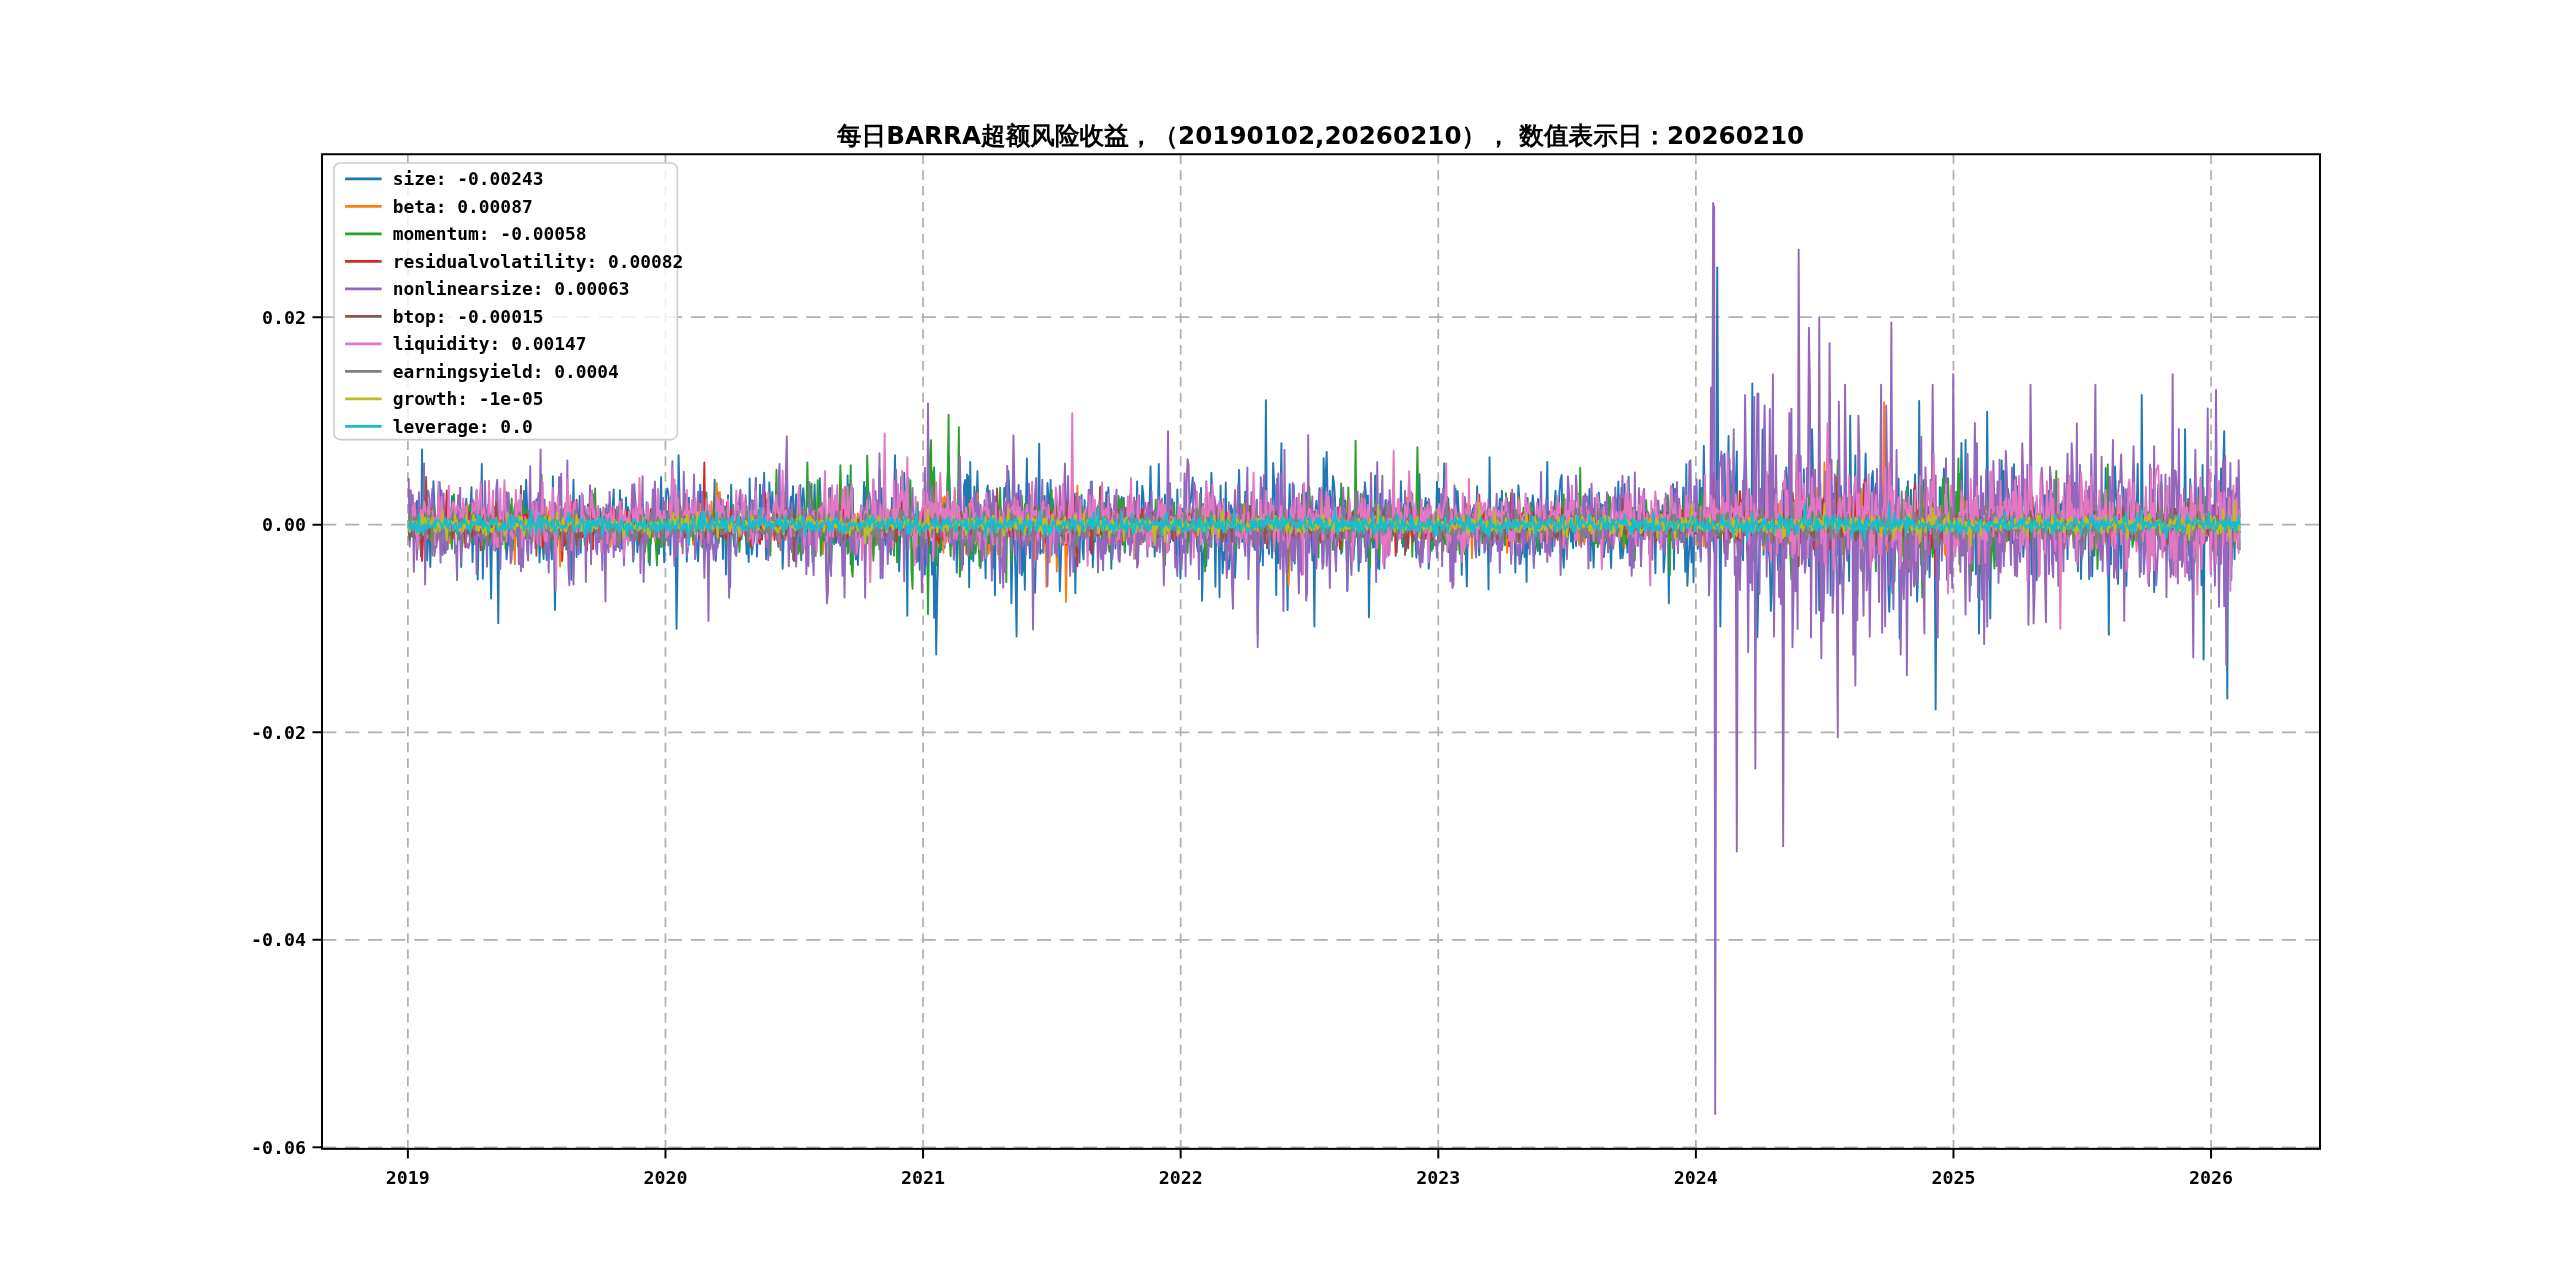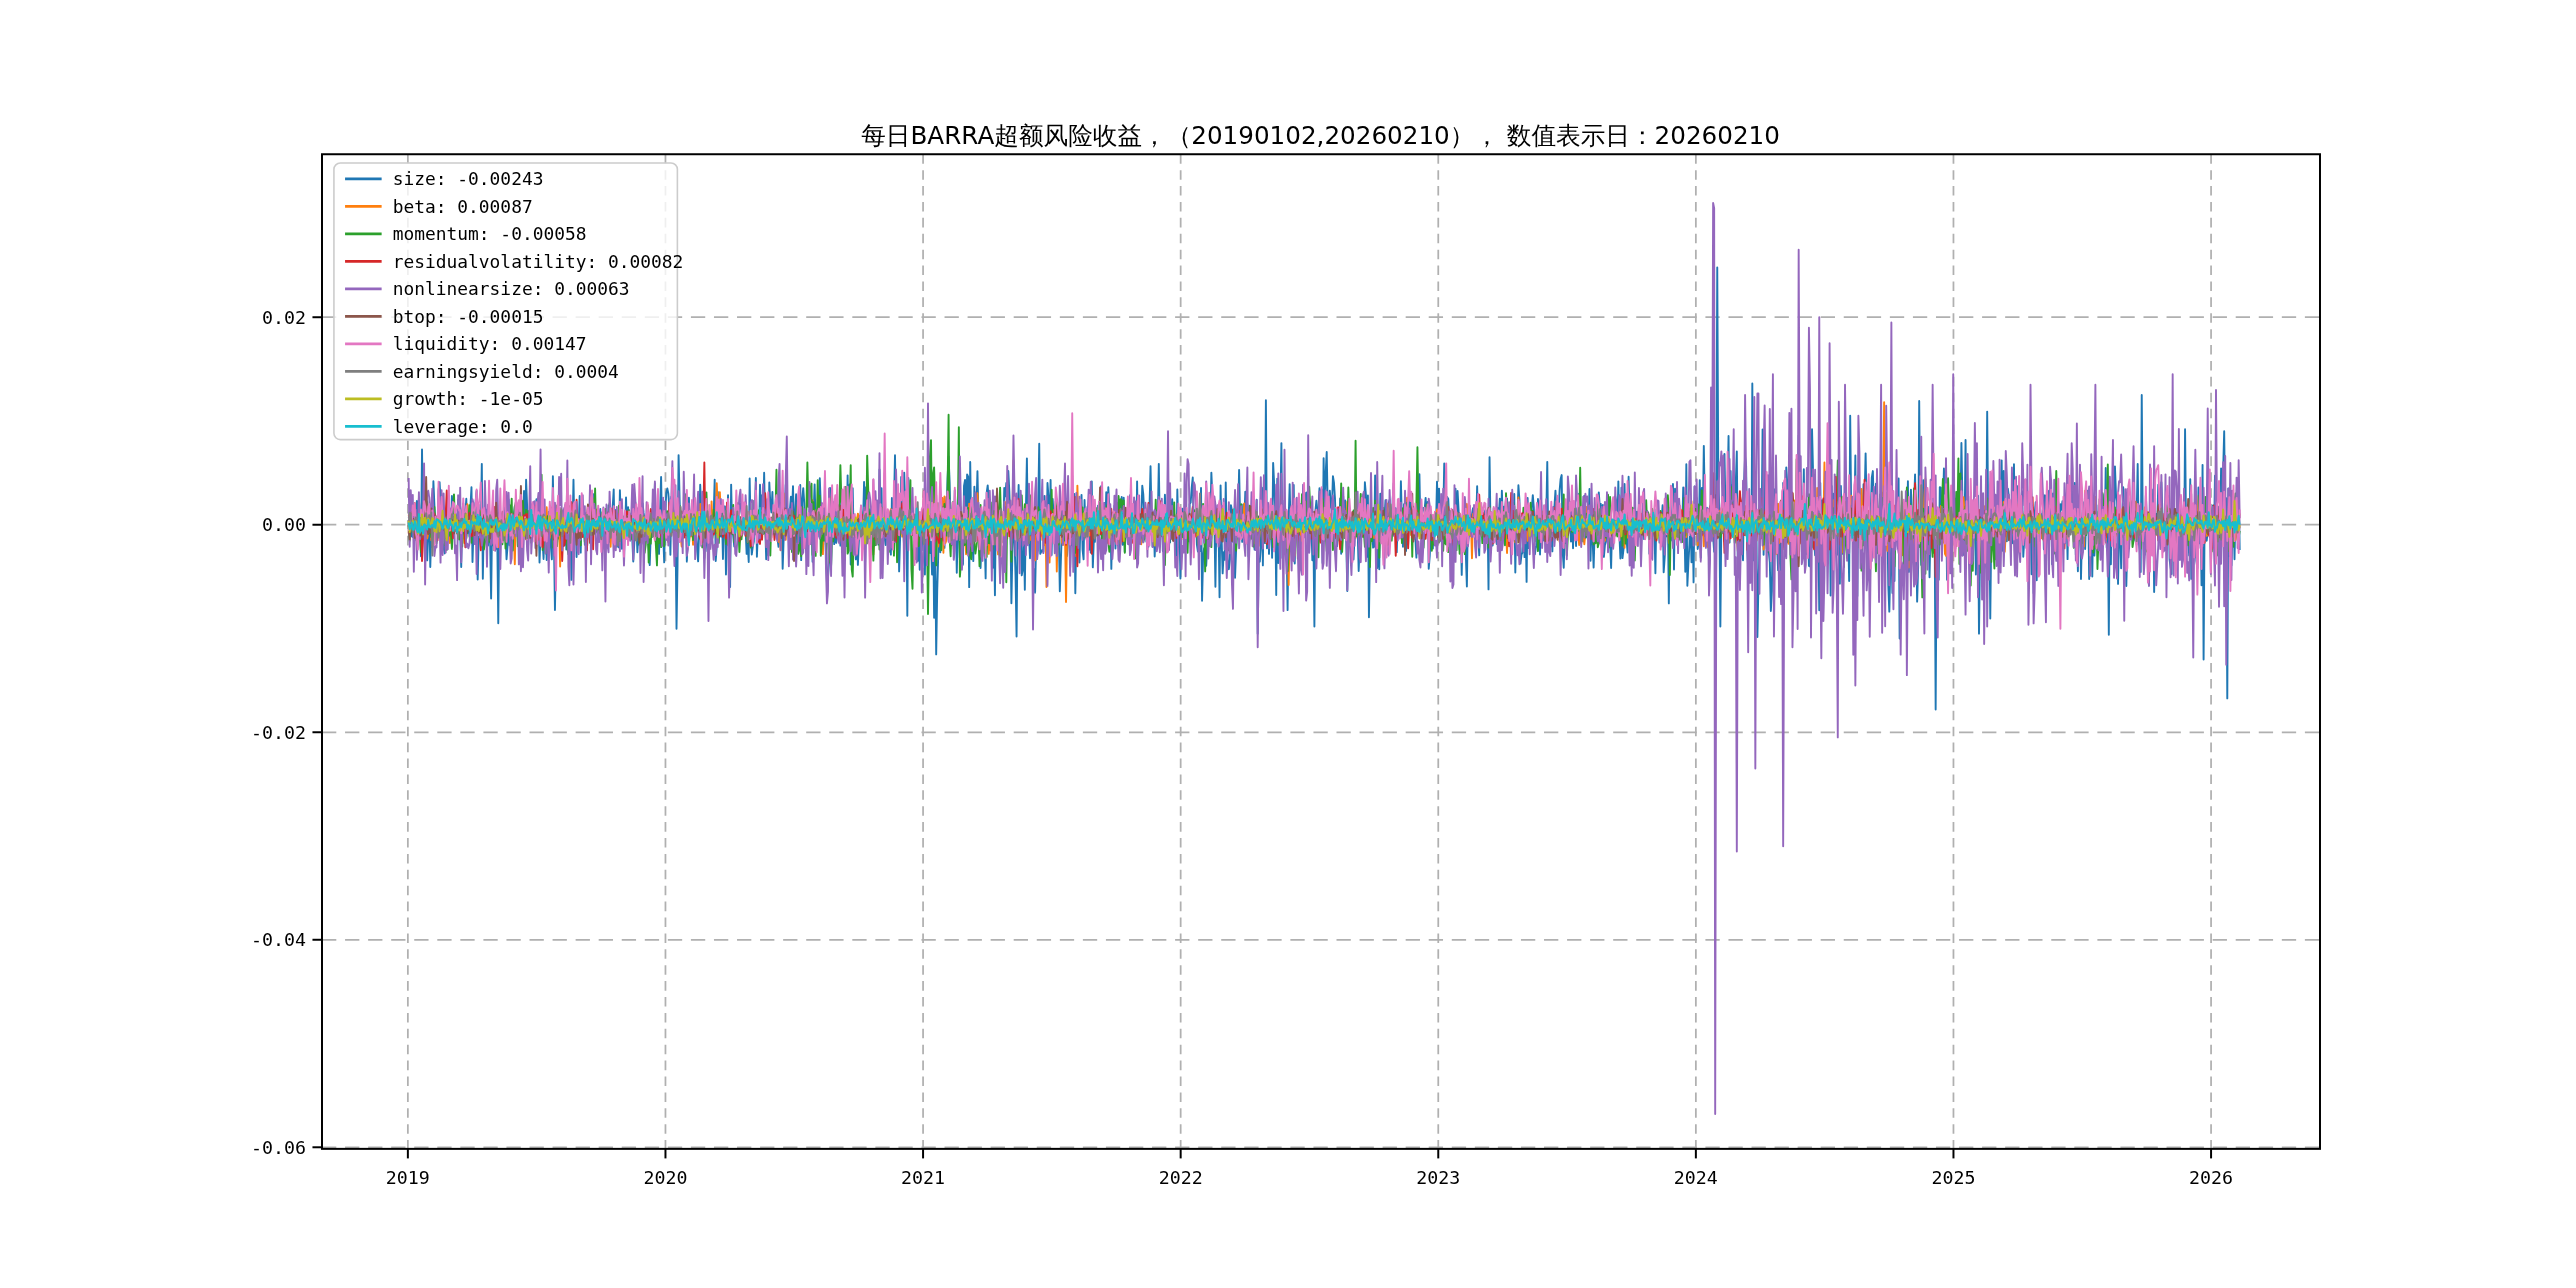--- a/index.html
+++ b/index.html
@@ -1,16 +1,16 @@
 <!DOCTYPE html>
 <html style="font-size:12.7px"><head>
 <meta charset="utf-8">
 <style>
   html,body{margin:0;padding:0;background:#ffffff;}
-  .figure{width:100%;background:#ffffff;}
+  .figure{width:100%;background:#ffffff;font-weight:bold;}
   svg{display:block;width:100%;height:auto;background:#ffffff;}
   text{fill:#000000;}
   .title-text{font-family:"DejaVu Sans","Liberation Sans",sans-serif;font-size:31px;}
   .tick-label{font-family:"DejaVu Sans Mono","Liberation Mono",monospace;font-size:23px;}
   .legend-label{font-family:"DejaVu Sans Mono","Liberation Mono",monospace;font-size:22.5px;}
 </style>
 </head>
 <body>
 
 <div class="figure">

